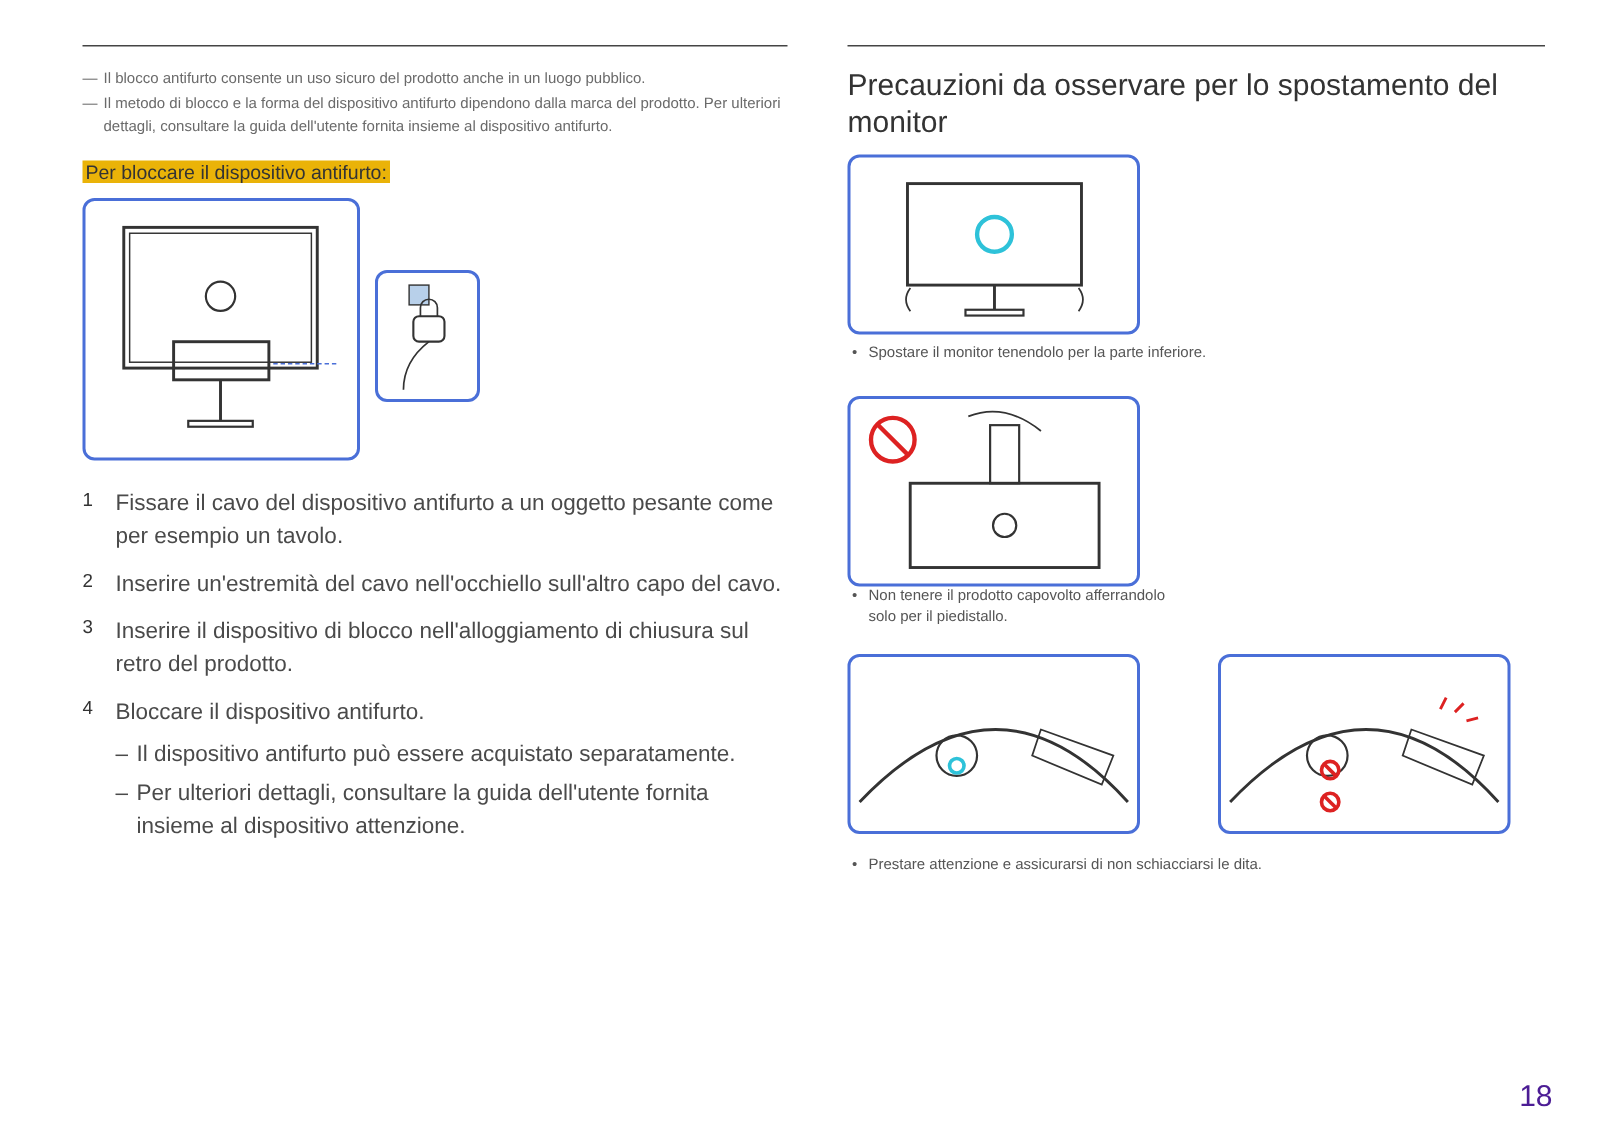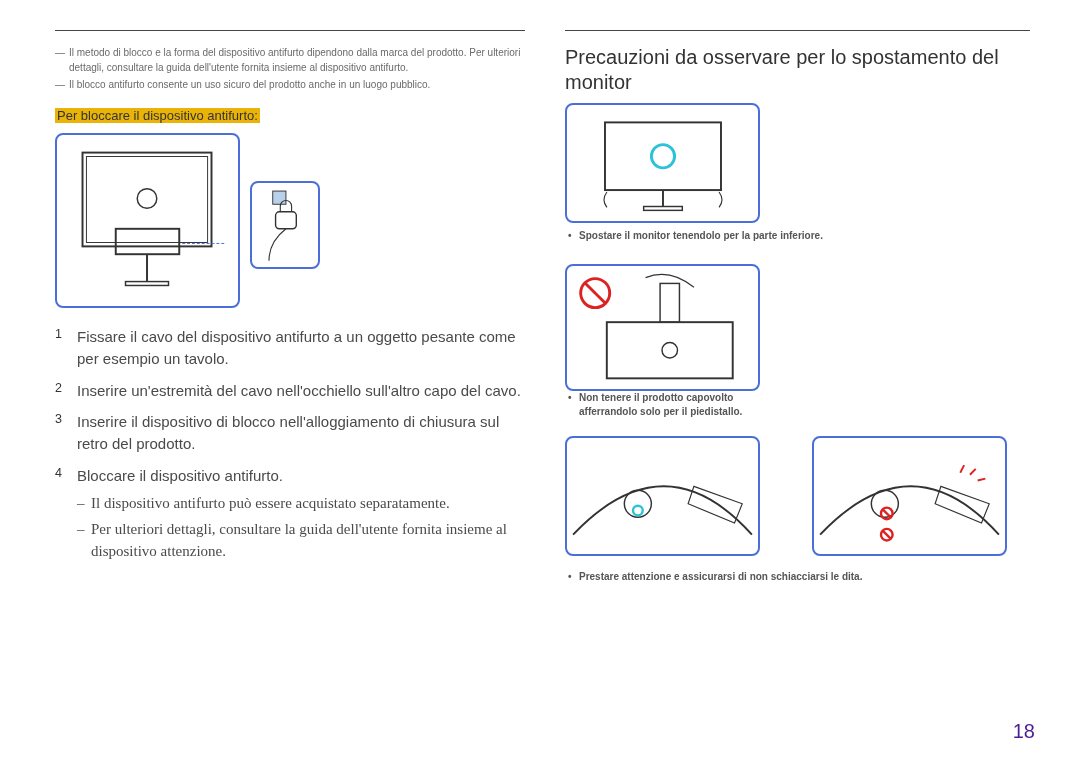--- a/index.html
+++ b/index.html
@@ -99,21 +99,20 @@
     font-weight: 400;
   }
   .sub-ul {
     list-style: none;
     margin-top: 6px;
   }
   .sub-ul li {
     position: relative;
     padding-left: 14px;
     margin-bottom: 5px;
-    font-family: Liberation Serif, serif;
   }
   .sub-ul li::before {
     content: "–";
     position: absolute;
     left: 0;
     top: 0;
   }
   .fig-grid {
     display: flex;
     gap: 28px;
@@ -129,21 +128,20 @@
   .bullet {
     list-style: none;
     font-size: 10px;
     color: #555;
     line-height: 1.45;
     margin-bottom: 12px;
   }
   .bullet li {
     position: relative;
     padding-left: 14px;
-    font-weight: bold;
   }
   .bullet li::before {
     content: "•";
     position: absolute;
     left: 3px;
     top: 0;
   }
   .fig-single {
     width: 195px;
     height: 127px;
@@ -165,22 +163,22 @@
 </style>
 </head>
 <body>
 
 <div class="page">
 
   <div class="col col-left">
     <div class="rule"></div>
 
     <ul class="note-list">
+      <li>Il blocco antifurto consente un uso sicuro del prodotto anche in un luogo pubblico.</li>
       <li>Il metodo di blocco e la forma del dispositivo antifurto dipendono dalla marca del prodotto. Per ulteriori dettagli, consultare la guida dell'utente fornita insieme al dispositivo antifurto.</li>
-      <li>Il blocco antifurto consente un uso sicuro del prodotto anche in un luogo pubblico.</li>
     </ul>
 
     <div class="highlight">Per bloccare il dispositivo antifurto:</div>
 
     <div class="fig-row">
       <div class="figure-box left-fig1">
         <svg class="ph" viewBox="0 0 185 175">
           <rect x="26" y="18" width="132" height="96" fill="none" stroke="#333" stroke-width="2"></rect>
           <rect x="30" y="22" width="124" height="88" fill="none" stroke="#333" stroke-width="1"></rect>
           <rect x="60" y="96" width="65" height="26" fill="none" stroke="#333" stroke-width="2"></rect>

